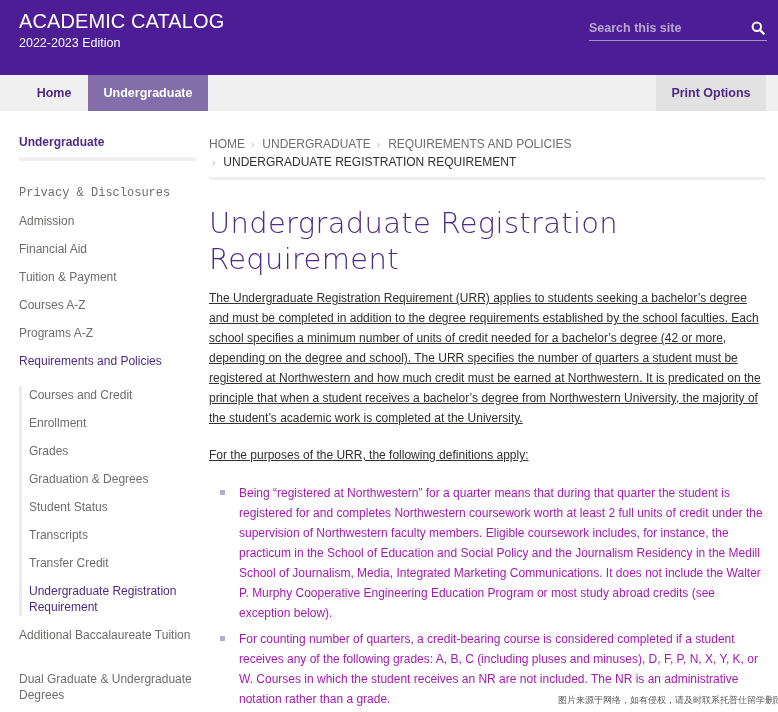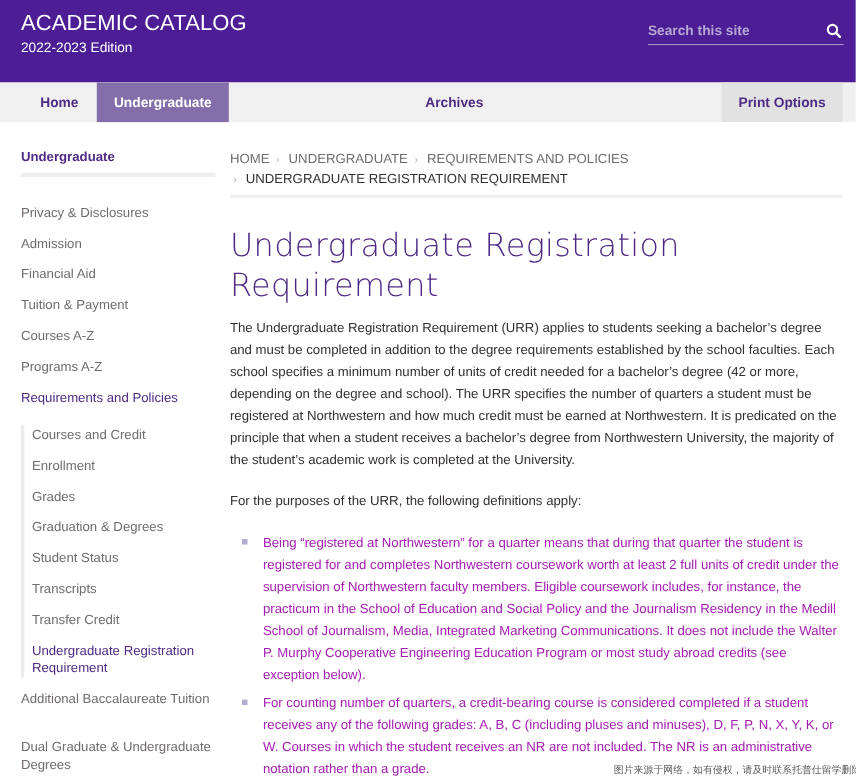--- a/index.html
+++ b/index.html
@@ -29,21 +29,21 @@
 
     .main { position: absolute; left: 209px; top: 128px; width: 557px; }
     .crumbs { position: absolute; left: 0; top: 7px; font-size: 12px; color: #716c6b; text-transform: uppercase; line-height: 18px; width: 557px; }
     .crumb { color: #716c6b; font-weight: normal; cursor: pointer; }
     .crumb-sep { color: #b9b4b2; font-size: 10px; margin: 0 8px 0 6px; }
     .crumb-current { color: #342f2e; }
     .crumbs-line2 { position: absolute; left: 3px; top: 25px; font-size: 12px; line-height: 18px; }
     .crumb-rule { position: absolute; left: 0; top: 49px; width: 557px; height: 3px; background: #efefef; }
 
     .title { position: absolute; left: 0; top: 77px; width: 557px; font-family: "DejaVu Sans", sans-serif; font-weight: 200; font-size: 29px; line-height: 36px; color: #4e2a84; letter-spacing: 0.3px; }
-    .para { position: absolute; left: 0; width: 557px; font-size: 12px; line-height: 20px; color: #342f2e; }
+    .para { position: absolute; left: 0; width: 557px; font-size: 12px; line-height: 20px; color: #342f2e; text-decoration: underline; }
     .p1 { top: 160px; }
     .p2 { top: 317px; }
     .list { position: absolute; left: 0; top: 355px; width: 557px; list-style: none; }
     .li { position: relative; padding-left: 30px; font-size: 12px; line-height: 20px; color: #a21caf; margin-bottom: 6px; }
     .bullet { position: absolute; left: 11px; top: 7px; width: 5px; height: 5px; background: #b6acd1; }
 
     .watermark { position: absolute; left: 558px; top: 694px; font-size: 9px; color: #5a5a5a; white-space: nowrap; }
   </style>
 </head>
 <body>
@@ -56,29 +56,28 @@
     <svg class="search-icon" viewBox="0 0 14 14">
       <circle cx="5.8" cy="5.8" r="4.2" fill="none" stroke="#ffffff" stroke-width="2"></circle>
       <line x1="8.9" y1="8.9" x2="12.6" y2="12.6" stroke="#ffffff" stroke-width="2.2" stroke-linecap="round"></line>
     </svg>
   </div>
 </div>
 
 <div class="nav">
   <div class="nav-item" style="left:19px;width:70px;">Home</div>
   <div class="nav-item active" style="left:88px;width:120px;">Undergraduate</div>
-  <div class="nav-item" style="left:371px;width:84px;">Archives</div>
   <div class="nav-item print" style="left:656px;width:110px;">Print Options</div>
 </div>
 
 <div class="sidebar">
   <div class="side-head">Undergraduate</div>
   <div class="side-rule"></div>
 
-  <div class="side-link" style="top:57px;">Privacy &amp; Disclosures</div>
+  <div class="side-link" style="top:57px;font-family:Liberation Mono, monospace;">Privacy &amp; Disclosures</div>
   <div class="side-link" style="top:85px;">Admission</div>
   <div class="side-link" style="top:113px;">Financial Aid</div>
   <div class="side-link" style="top:141px;">Tuition &amp; Payment</div>
   <div class="side-link" style="top:169px;">Courses A-Z</div>
   <div class="side-link" style="top:197px;">Programs A-Z</div>
   <div class="side-link current" style="top:225px;">Requirements and Policies</div>
 
   <div class="sub-bar"></div>
   <div class="side-link sub" style="top:259px;">Courses and Credit</div>
   <div class="side-link sub" style="top:287px;">Enrollment</div>

